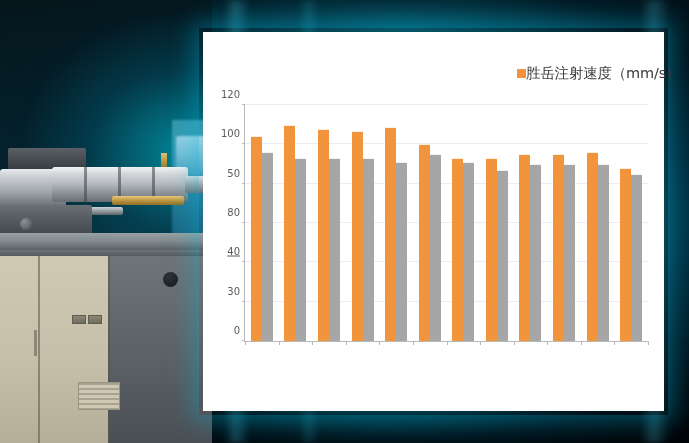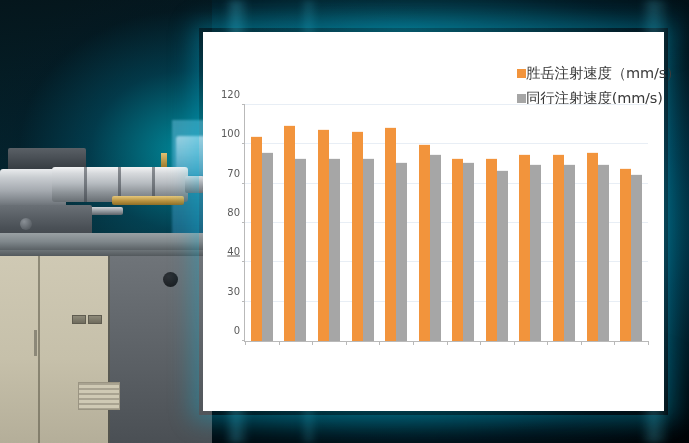--- a/index.html
+++ b/index.html
@@ -321,24 +321,20 @@
   </div>
 
   <div class="card-glow"></div>
   <div class="chart-card">
     <div class="chart-inner">
 
       <div class="legend">
         <div class="legend-row">
           <span class="legend-swatch" style="background: rgb(242, 148, 60);"></span>
           <span class="legend-label">胜岳注射速度（mm/s）</span>
-        </div>
-        <div class="legend-row">
-          <span class="legend-swatch" style="background: rgb(166, 166, 166);"></span>
-          <span class="legend-label">同行注射速度(mm/s)</span>
         </div>
       </div>
 
       <div class="plot">
         <div class="axis-y"></div>
         <div class="axis-x"></div>
         <div id="gridlines">
             <div class="gridline" style="bottom: 16.6667%;"></div>
             <div class="gridline" style="bottom: 33.3333%;"></div>
             <div class="gridline" style="bottom: 50%;"></div>
@@ -348,21 +344,21 @@
           </div>
         <div id="yticks">
             <div class="ytick-label" style="bottom: 0%;">0</div>
             <div class="ytick-mark" style="bottom: 0%;"></div>
             <div class="ytick-label" style="bottom: 16.6667%;">30</div>
             <div class="ytick-mark" style="bottom: 16.6667%;"></div>
             <div class="ytick-label" style="bottom: 33.3333%; text-decoration: underline;">40</div>
             <div class="ytick-mark" style="bottom: 33.3333%;"></div>
             <div class="ytick-label" style="bottom: 50%;">80</div>
             <div class="ytick-mark" style="bottom: 50%;"></div>
-            <div class="ytick-label" style="bottom: 66.6667%;">70</div>
+            <div class="ytick-label" style="bottom: 66.6667%;">50</div>
             <div class="ytick-mark" style="bottom: 66.6667%;"></div>
             <div class="ytick-label" style="bottom: 83.3333%; margin-left: 32px;">100</div>
             <div class="ytick-mark" style="bottom: 83.3333%;"></div>
             <div class="ytick-label" style="bottom: 100%;">120</div>
             <div class="ytick-mark" style="bottom: 100%;"></div>
           </div>
         <div class="groups" id="groups">
             <div class="group">
               <div class="bar s0" title="胜岳注射速度（mm/s）: 104" style="height: 86.6667%; background: rgb(242, 148, 60);"></div>
               <div class="bar s1" title="同行注射速度(mm/s): 96" style="height: 80%; background: rgb(166, 166, 166);"></div>

